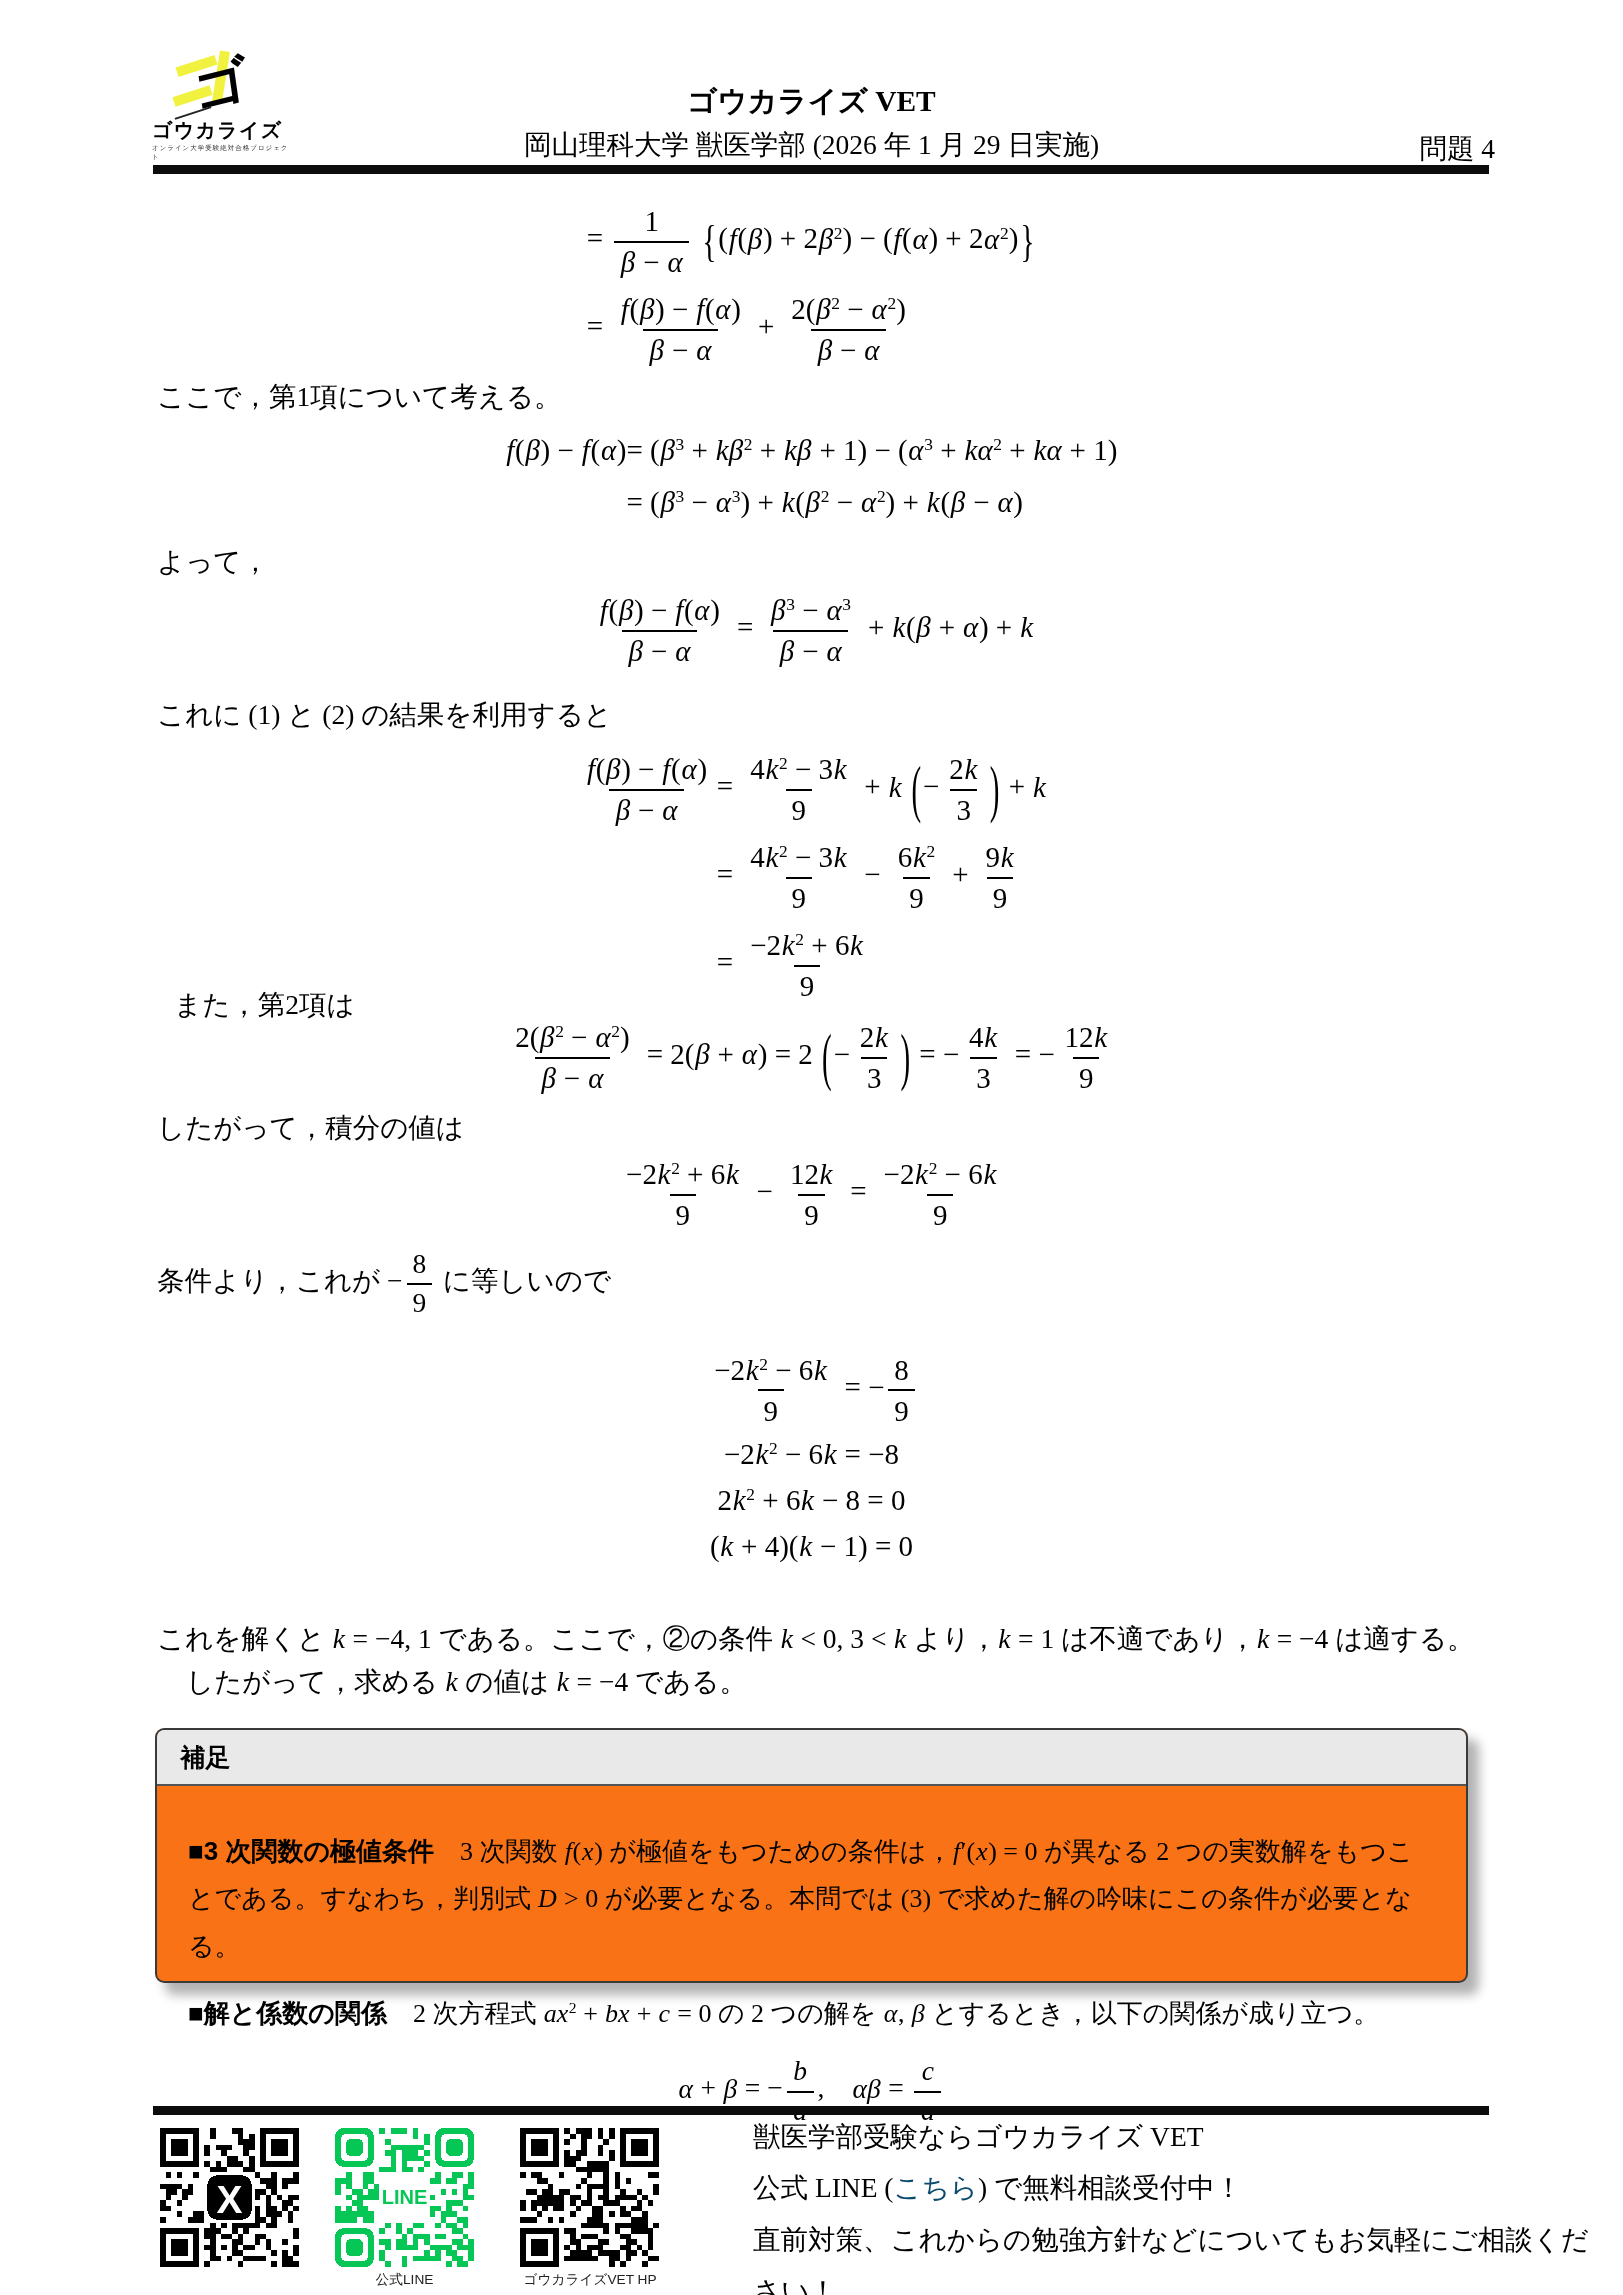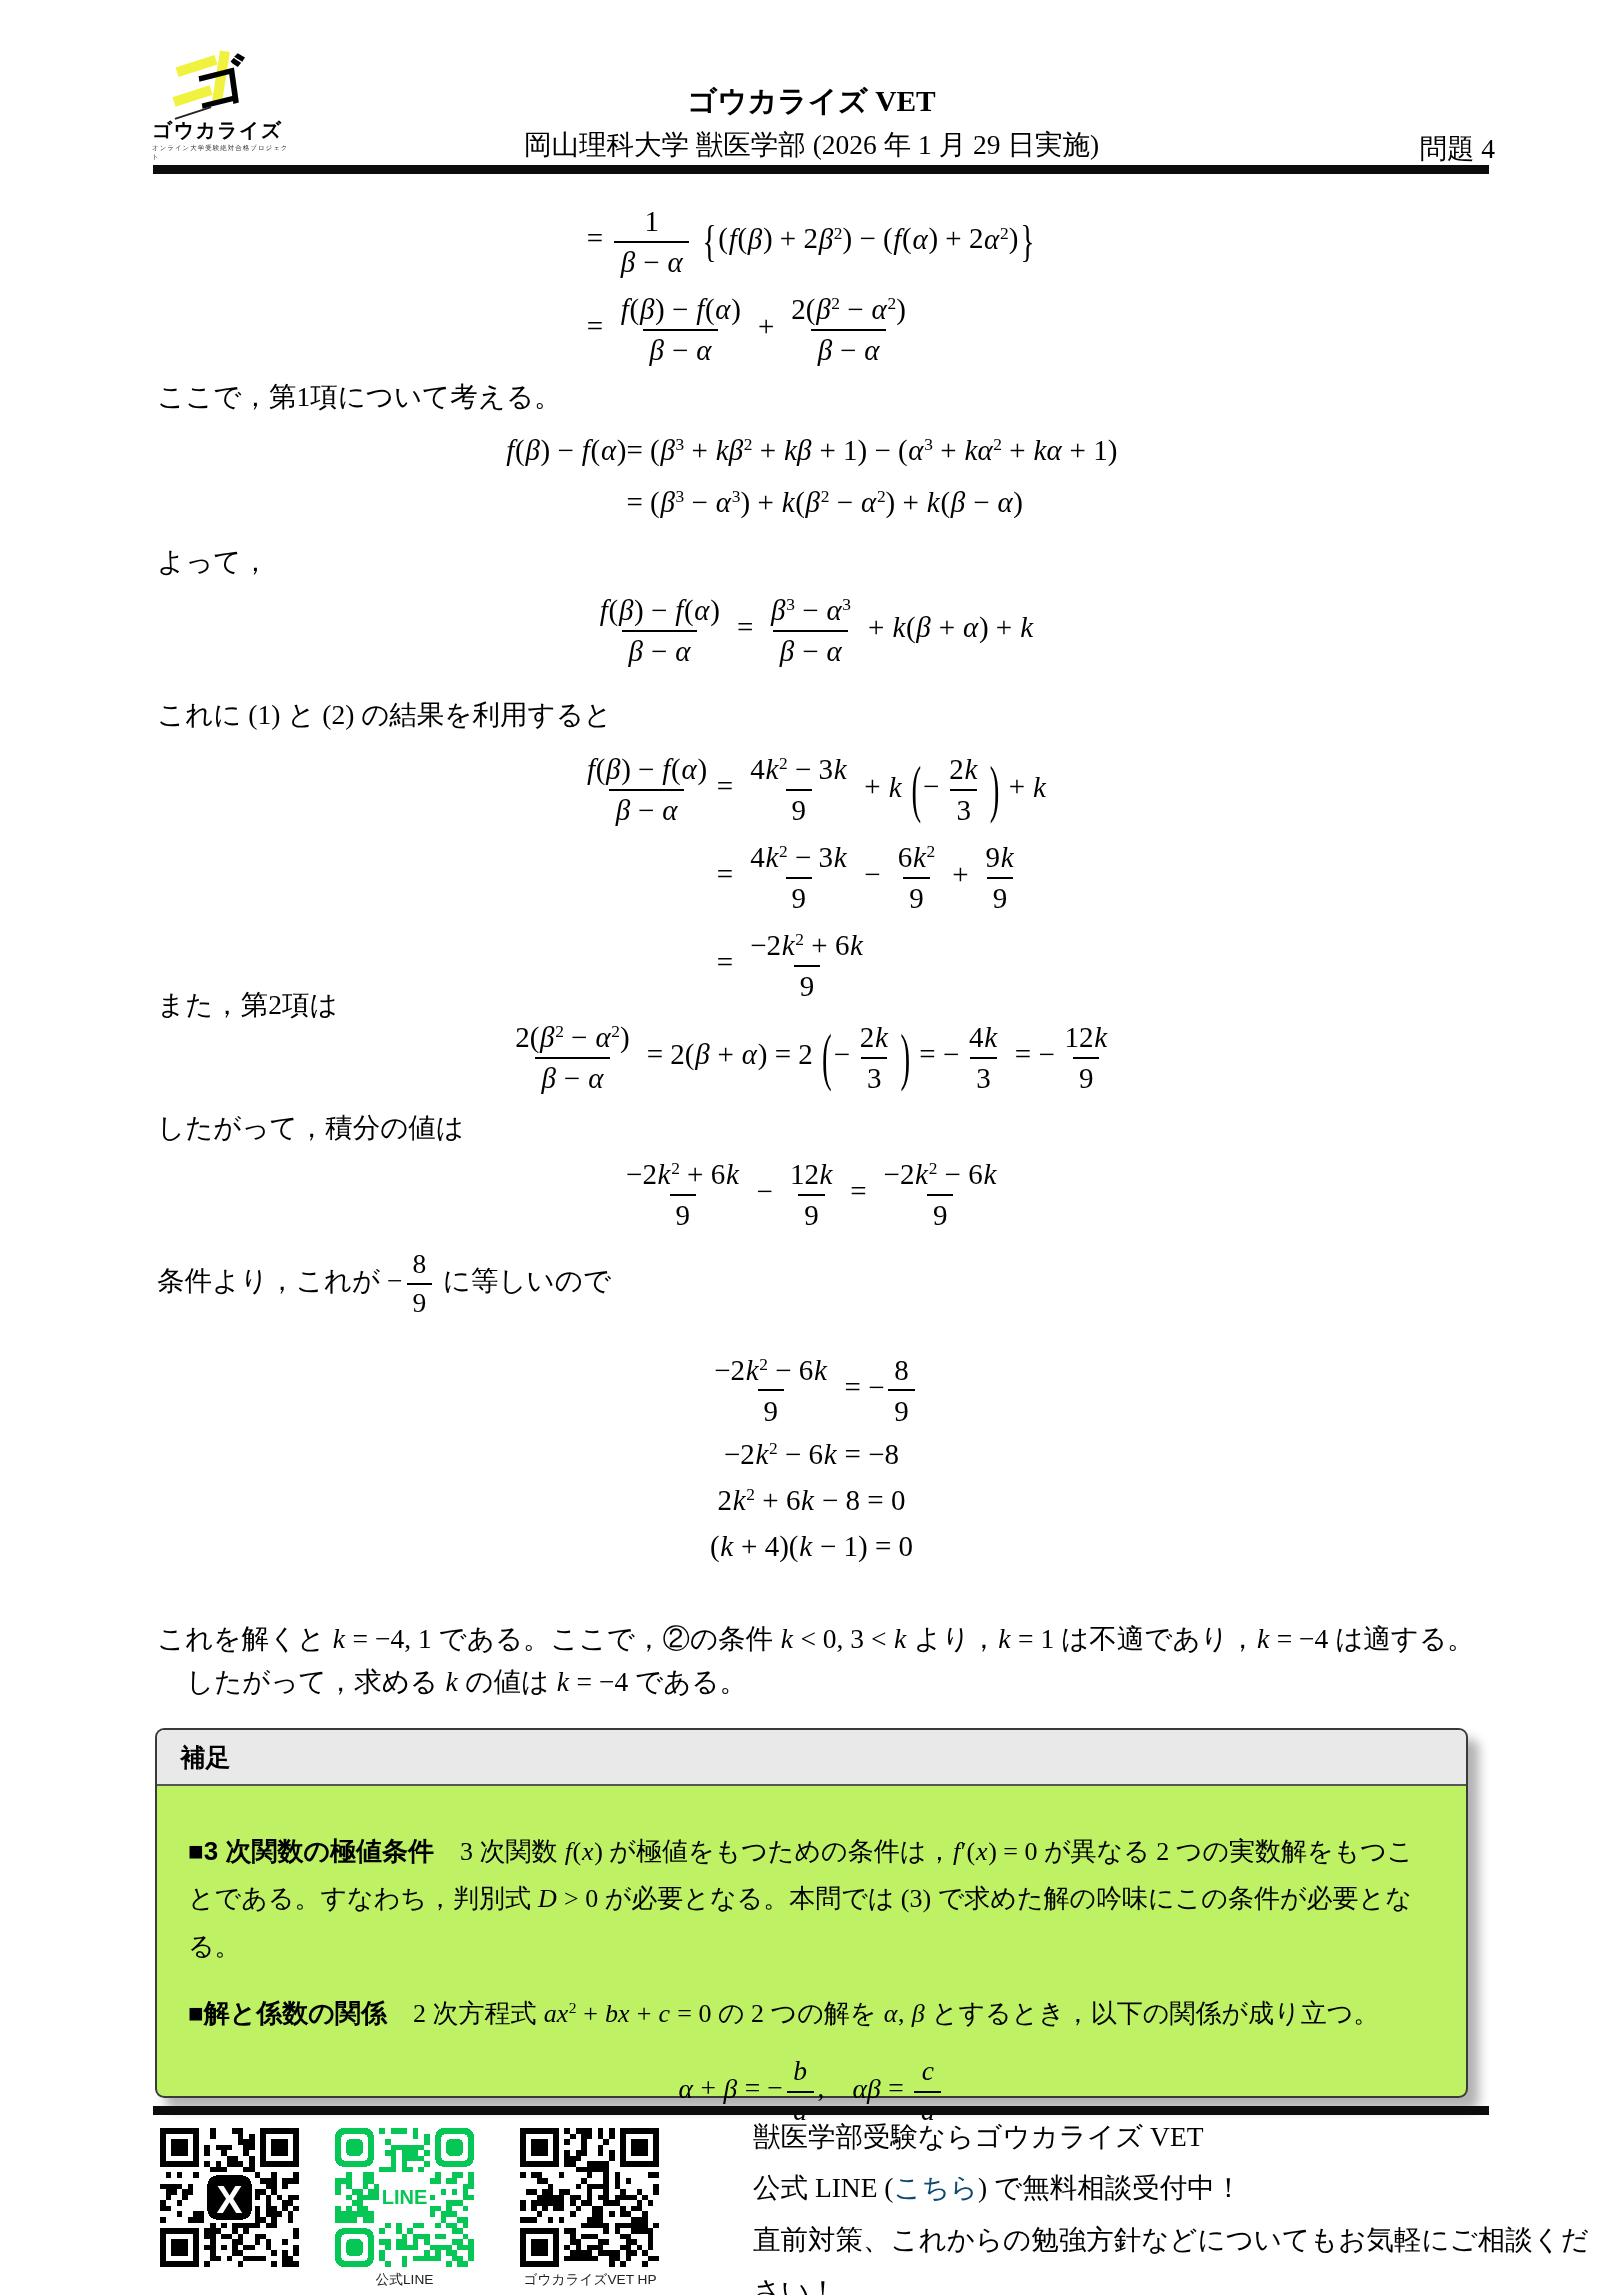--- a/index.html
+++ b/index.html
@@ -47,31 +47,31 @@
   .lhs,.rhs{display:table-cell;vertical-align:middle;padding:7.2px 0;}
   .lhs{text-align:right;}
   .rhs{text-align:left;}
   #solution-body>:nth-child(1){top:198px;}
   #solution-body>:nth-child(2){top:376px;}
   #solution-body>:nth-child(3){top:425px;}
   #solution-body>:nth-child(4){top:541px;}
   #solution-body>:nth-child(5){top:594px;}
   #solution-body>:nth-child(6){top:694px;}
   #solution-body>:nth-child(7){top:746px;}
-  #solution-body>:nth-child(8){top:984px;}
+  #solution-body>:nth-child(8){top:984px;margin-left:17px;}
   #solution-body>:nth-child(9){top:1021px;}
   #solution-body>:nth-child(10){top:1107px;}
   #solution-body>:nth-child(11){top:1158px;}
   #solution-body>:nth-child(12){top:1249px;}
   #solution-body>:nth-child(13){top:1345px;}
   #solution-body>:nth-child(14){top:1618px;white-space:nowrap;width:1374px;}
   #solution-body>:nth-child(15){top:1661px;white-space:nowrap;width:1374px;}
 
   
-  #supplement{position:absolute;left:155px;top:1728px;width:1313px;height:370px;background:#bef264;
+  #supplement{position:absolute;left:155px;top:1728px;width:1313px;height:255px;background:#f97316;
               border:2px solid #3a3a3a;border-radius:9.2px;
               box-shadow:10.5px 11.8px 10.5px rgba(0,0,0,0.30);box-sizing:border-box;}
   #supplement-header{height:56px;background:#e9e9e9;border-bottom:2px solid #555;
                      border-radius:7.2px 7.2px 0 0;display:flex;align-items:center;padding:0 23.6px;
                      font-family:"Liberation Sans",sans-serif;font-weight:bold;font-size:25px;box-sizing:border-box;}
   #supplement-content{padding:42px 31px 0;font-size:26px;}
   #supplement-content .bitem{margin:0 0 19.6px;line-height:1.82;}
   #supplement-content .btitle{font-family:"Liberation Sans",sans-serif;font-weight:bold;}
   #supplement-eq{text-align:center;font-size:27.5px;margin-top:5.2px;}
 

